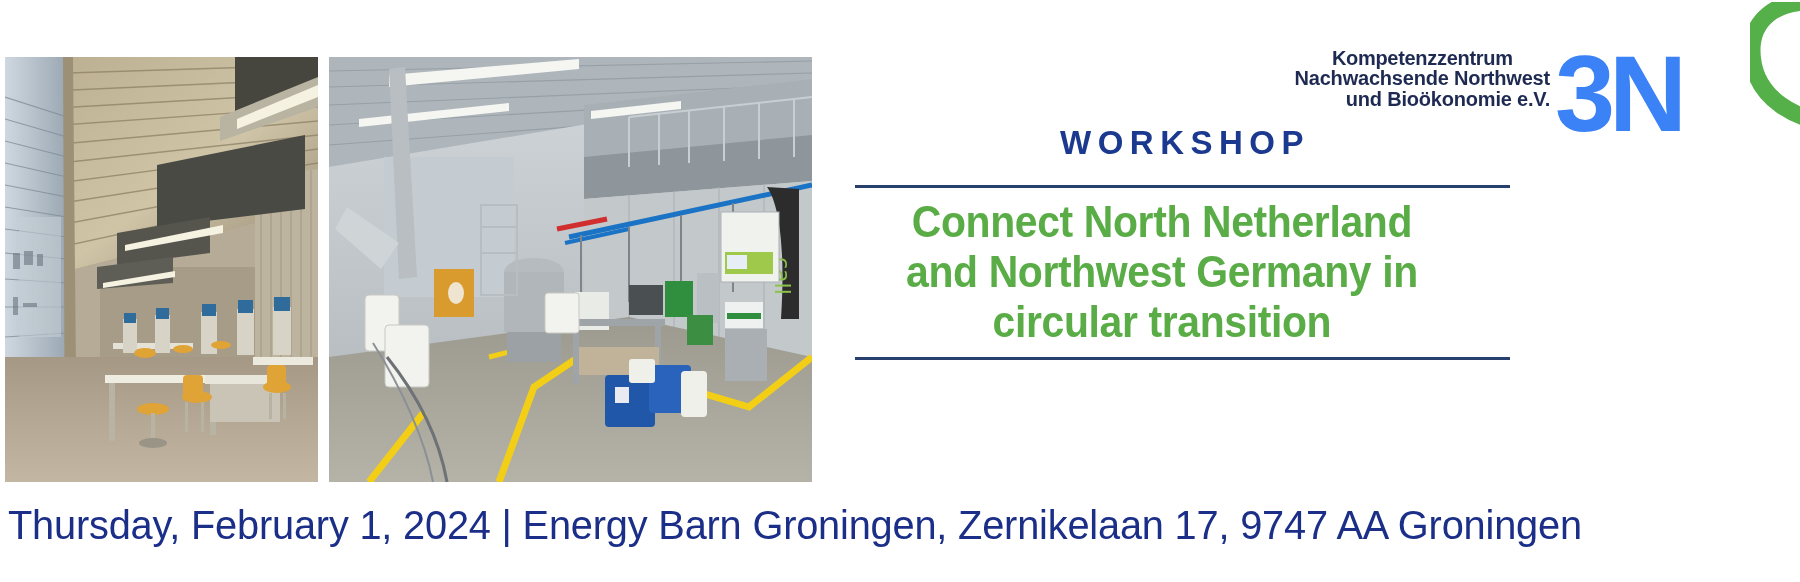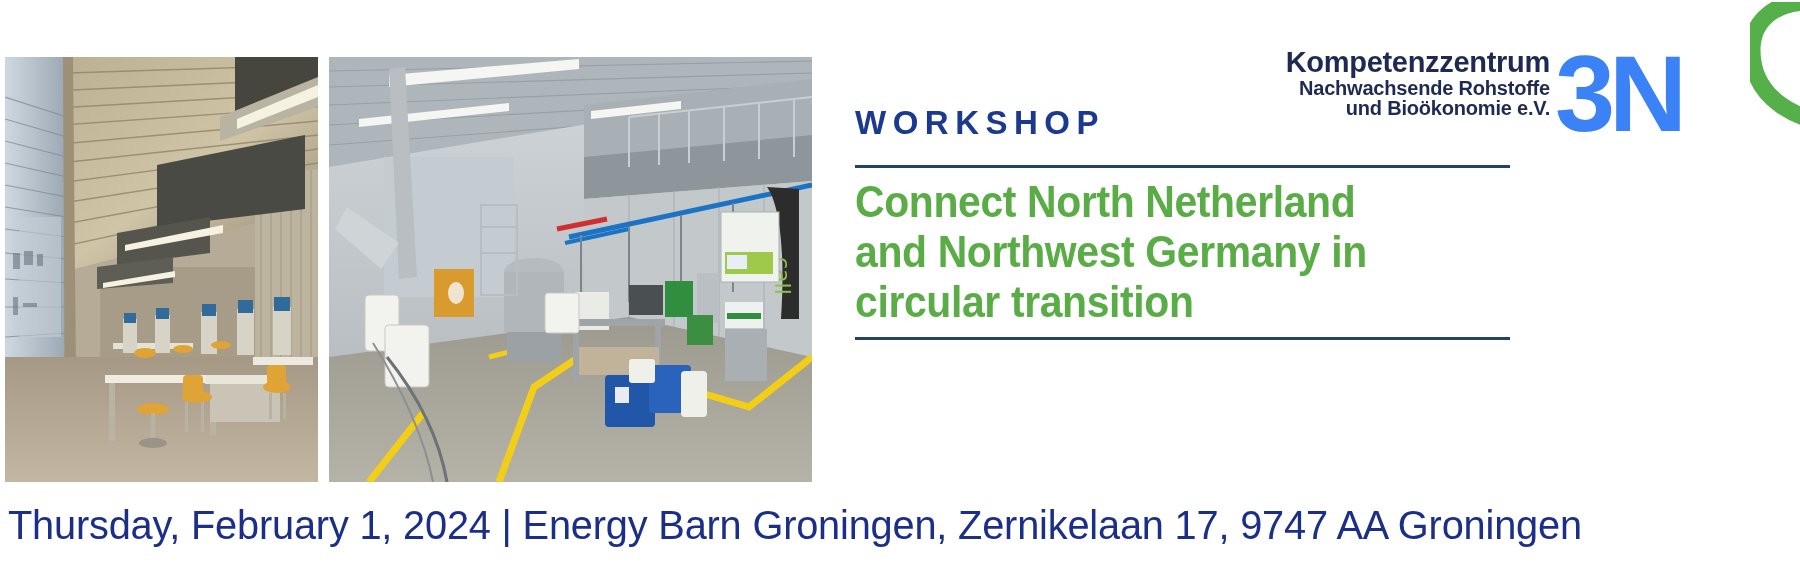--- a/index.html
+++ b/index.html
@@ -9,32 +9,32 @@
   
   .photo{position:absolute;top:57px;height:425px;overflow:hidden;background:#8a8a80;}
   #photo-left{left:5px;width:313px;}
   #photo-right{left:329px;width:483px;}
   .photo svg{display:block;width:100%;height:100%;}
 
   
   #logo{position:absolute;left:1155px;top:2px;width:640px;height:140px;}
   #logo-words{position:absolute;right:245px;top:46px;text-align:right;
               color:#1e2a52;line-height:1.02;}
-  #logo-words .l1{font-size:29px;font-weight:bold;letter-spacing:-0.3px;
-                  font-family:"Liberation Sans",sans-serif;}
+  #logo-words .l1{font-size:20px;font-weight:bold;letter-spacing:-0.3px;
+                  font-family:"Liberation Sans",sans-serif;text-align:center;}
   #logo-words .l2,#logo-words .l3,#logo-words .l4{
                   font-size:20px;font-weight:bold;letter-spacing:-0.2px;
                   font-family:"Liberation Sans",sans-serif;}
   #logo-3n{position:absolute;left:400px;top:38px;font-size:108px;font-weight:bold;
            color:#3b82f6;letter-spacing:-6px;line-height:1;
            font-family:"Liberation Sans",sans-serif;}
   #logo-leaf{position:absolute;left:595px;top:0px;width:118px;height:125px;}
 
   
-  #text-col{position:absolute;left:855px;top:104px;width:660px;}
+  #text-col{position:absolute;left:855px;top:124px;width:660px;text-align:center;}
   #kicker{color:#1b3a8f;font-weight:bold;font-size:33px;letter-spacing:6.5px;
           margin:0 0 23px 0;font-family:"Liberation Sans",sans-serif;}
   .rule{height:3px;background:#27406e;width:655px;}
   #title{color:#5aad46;font-weight:bold;font-size:44px;line-height:1.14;
          margin:9px 0 10px 0;letter-spacing:-0.4px;
          font-family:"Liberation Sans Narrow","Liberation Sans",sans-serif;
          transform:scaleX(0.93);transform-origin:left top;white-space:pre-line;}
 
   
   #footer{position:absolute;left:8px;top:505px;width:1784px;
@@ -302,21 +302,21 @@
     </g>
 
     <path d="M58 300 C 90 340, 110 380, 118 425" stroke="#6d7277" stroke-width="3" fill="none"></path>
     <path d="M44 286 C 72 330, 96 382, 104 425" stroke="#8b9096" stroke-width="2" fill="none"></path>
   </svg>
 </div>
 
 <div id="logo">
   <div id="logo-words">
     <div class="l1">Kompetenzzentrum</div>
-    <div class="l3">Nachwachsende Rohstoffe</div>
+    <div class="l3">Nachwachsende Northwest</div>
     <div class="l4">und Bioökonomie e.V.</div>
   </div>
   <div id="logo-3n">3N</div>
   <svg id="logo-leaf" viewBox="0 0 118 125">
     <path d="M118 0 L118 125 C 40 125, 2 92, 2 48 C 2 18, 26 0, 58 0 Z" fill="none" stroke="#56b04a" stroke-width="17"></path>
     <path d="M108 14 L108 62 C 80 62, 66 50, 66 34 C 66 22, 78 14, 92 14 Z" fill="#56b04a"></path>
   </svg>
 </div>
 
 <div id="text-col">

